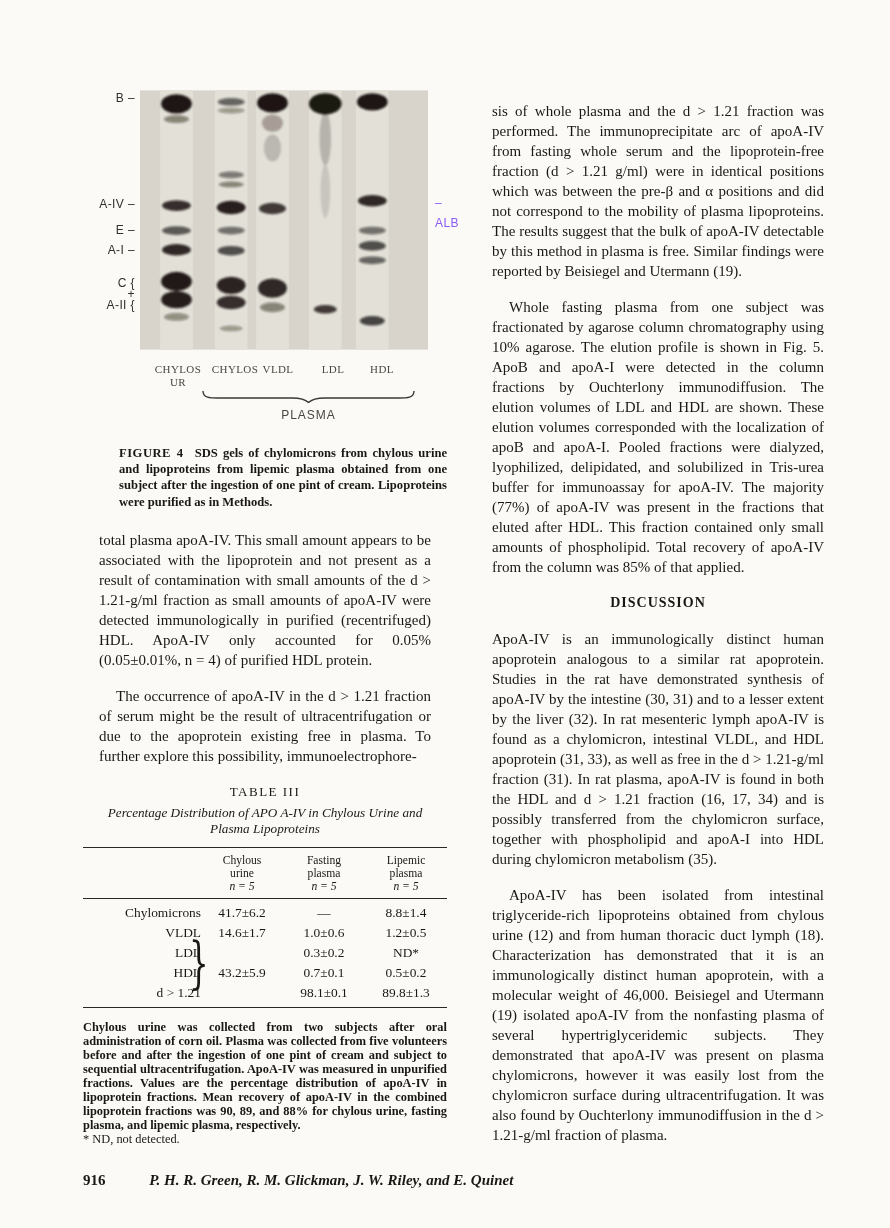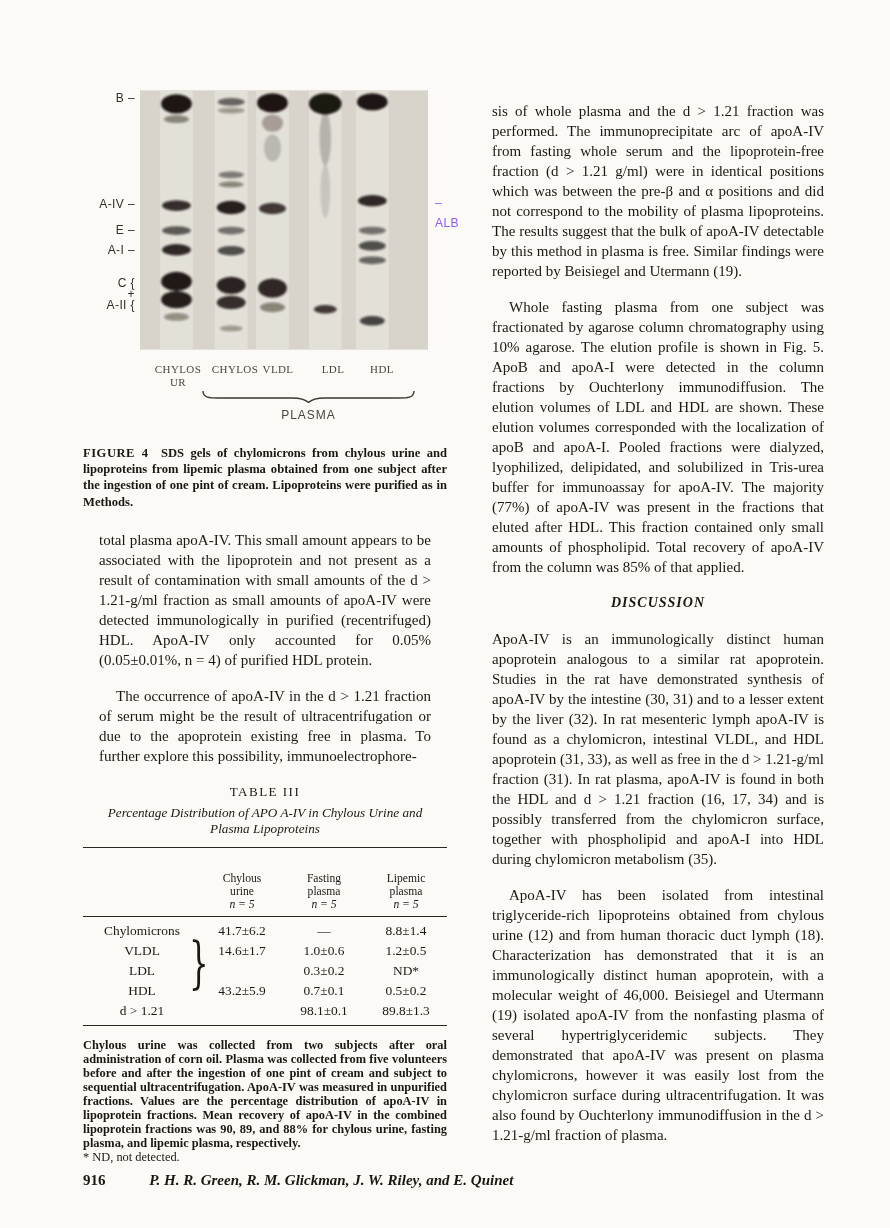--- a/index.html
+++ b/index.html
@@ -33,55 +33,55 @@
     font-family:Liberation Serif, serif;font-size:11px;line-height:13px;
     color:#4a463f;letter-spacing:.4px;
   }
   .plasma-brace{position:absolute;left:117px;top:304px;width:217px;height:14px;}
   .plasma-label{
     position:absolute;left:117px;top:320px;width:217px;text-align:center;
     font-family:"Liberation Sans", sans-serif;font-size:12px;color:#4a463f;letter-spacing:1px;
   }
 
   
-  .caption{font-size:12.6px;line-height:16.2px;font-weight:bold;text-align:justify;margin-bottom:20px;}
+  .caption{font-size:12.6px;line-height:16.2px;font-weight:bold;text-align:justify;margin-bottom:20px;margin-left:36px;}
   .caption .capnum{letter-spacing:.5px;margin-right:6px;}
   .footnote{font-size:12.4px;line-height:14px;font-weight:bold;text-align:justify;margin-top:12px;}
   .footnote2{font-size:12.4px;line-height:15.5px;font-weight:normal;text-align:left;}
 
   
   #left-col .body{margin-top:0;}
 
   
   .table-block{margin-top:14px;}
   .t-label{text-align:center;font-size:13px;letter-spacing:1.5px;}
   .t-title{text-align:center;font-style:italic;font-size:13.2px;line-height:16.5px;margin:3px 18px 9px;}
   .t-wrap{position:relative;}
   table{width:100%;border-collapse:collapse;border-top:1.4px solid #2a2620;border-bottom:1.4px solid #2a2620;}
   thead th{
     border-bottom:1px solid #2a2620;font-weight:normal;font-size:11.6px;line-height:13px;
-    padding:24px 0 5px;vertical-align:top;text-align:center;
+    padding:6px 0 5px;vertical-align:top;text-align:center;
   }
   thead th.lab{width:118px;}
   tbody td{font-size:13.4px;line-height:16px;height:18px;padding:1px 0;text-align:center;}
-  tbody td.lab{text-align:center;margin-top:40px;}
+  tbody td.lab{text-align:right;margin-top:40px;}
   tbody tr:first-child td{padding-top:5px;}
   tbody tr:last-child td{padding-bottom:5px;}
   .it{font-style:italic;}
   .row-brace{
     position:absolute;left:106px;top:88px;height:58px;
     font-size:56px;line-height:56px;font-weight:normal;color:#1b1814;
     transform:scaleX(.55);transform-origin:left center;
     font-family:"DejaVu Serif", serif;
   }
 
   
   .discussion{
     text-align:center;font-size:14px;font-weight:bold;letter-spacing:1px;
-    margin:15px 0 11px;font-family:"Liberation Serif", serif;font-style:italic;
+    margin:15px 0 11px;font-family:"Liberation Serif", serif;
   }
 
   
   #footer{position:absolute;left:83px;top:1172px;width:760px;font-size:15px;}
   #footer .pagenum{font-weight:bold;margin-right:40px;}
   #footer .authors{font-weight:bold;font-style:italic;}
 </style>
 </head>
 <body>
 

